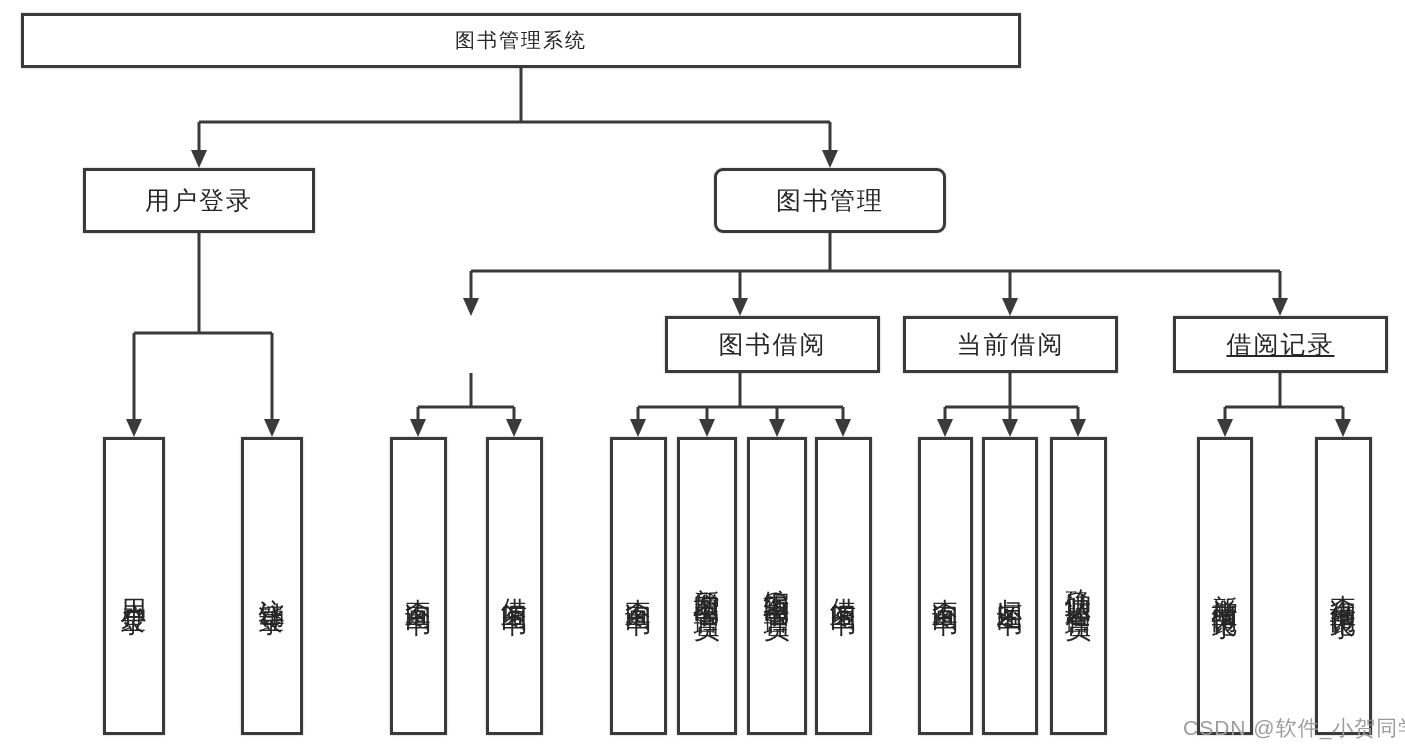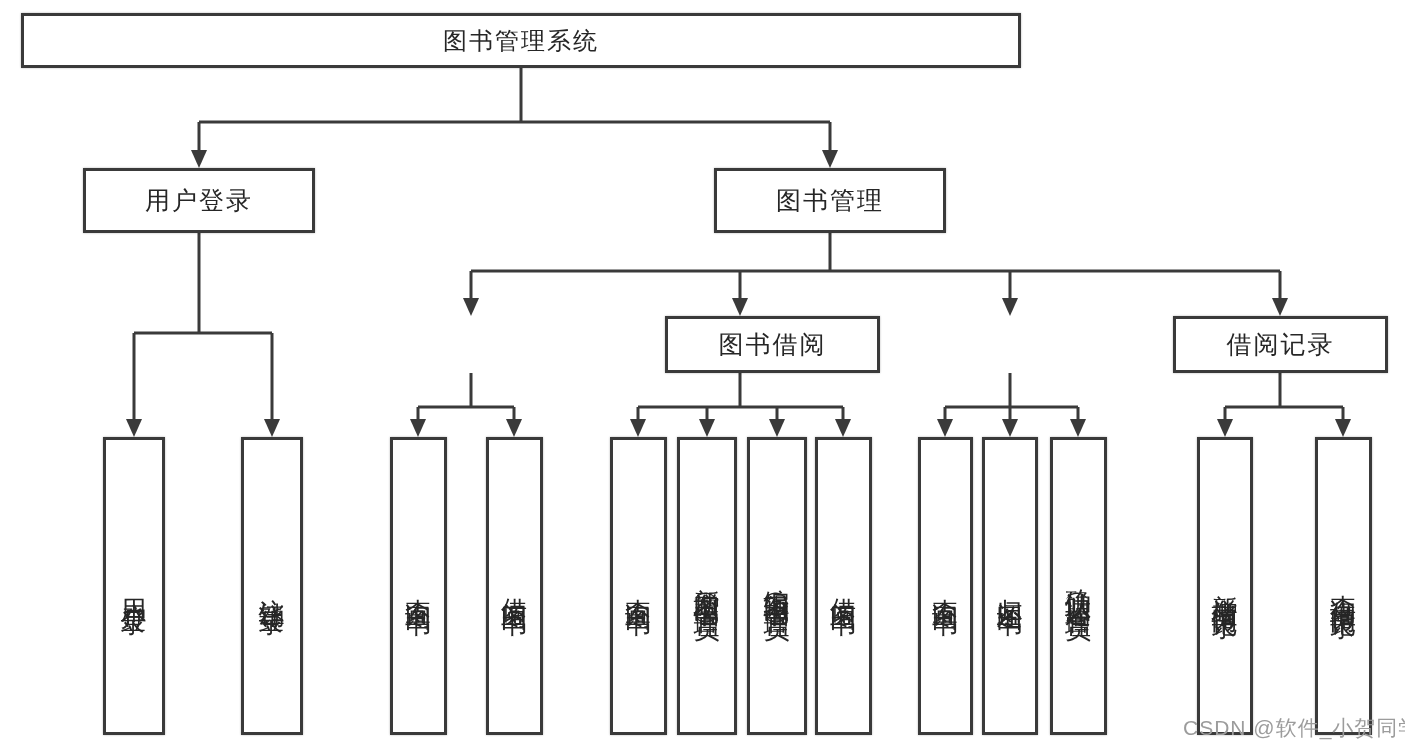--- a/index.html
+++ b/index.html
@@ -34,21 +34,21 @@
     justify-content: center;
     color: #262626;
     box-shadow: 0 0 2px rgba(0,0,0,0.28);
     z-index: 2;
   }
   .h-box {
     font-size: 25px;
     letter-spacing: 2px;
     white-space: nowrap;
   }
-  .root-box { font-size: 24px; }
+  .root-box { font-size: 20px; }
   .v-box {
     writing-mode: vertical-rl;
     text-orientation: mixed;
     font-size: 26px;
     letter-spacing: 4px;
     line-height: 1;
   }
   .watermark {
     position: absolute;
     left: 1183px;
@@ -99,24 +99,25 @@
     <polygon class="arrow" points="1070,419 1086,419 1078,437"></polygon>
 
     <path class="line" d="M1280,373 V407 M1225,407 H1343 M1225,407 V421 M1343,407 V421"></path>
     <polygon class="arrow" points="1217,419 1233,419 1225,437"></polygon>
     <polygon class="arrow" points="1335,419 1351,419 1343,437"></polygon>
   </svg>
 
   <div class="box h-box root-box" style="left:21px; top:13px; width:1000px; height:55px;">图书管理系统</div>
 
   <div class="box h-box" style="left:83px; top:168px; width:232px; height:65px;">用户登录</div>
-  <div class="box h-box" style="left:714px; top:168px; width:232px; height:65px;">图书管理</div>
+  <div class="box h-box" style="left:714px; top:168px; width:232px; height:65px;border-radius:9px;">图书管理</div>
 
   <div class="box h-box" style="left:665px; top:316px; width:215px; height:57px;">图书借阅</div>
-  <div class="box h-box" style="left:1173px; top:316px; width:215px; height:57px;">借阅记录</div>
+  <div class="box h-box" style="left:903px; top:316px; width:215px; height:57px;">当前借阅</div>
+  <div class="box h-box" style="left:1173px; top:316px; width:215px; height:57px;text-decoration:underline;">借阅记录</div>
 
   <div class="box v-box" style="left:103px; top:437px; width:62px; height:298px;">用户登录</div>
   <div class="box v-box" style="left:241px; top:437px; width:62px; height:298px;">注销登录</div>
 
   <div class="box v-box" style="left:390px; top:437px; width:57px; height:298px;">查询图书</div>
   <div class="box v-box" style="left:486px; top:437px; width:57px; height:298px;">借阅图书</div>
 
   <div class="box v-box" style="left:610px; top:437px; width:57px; height:298px;">查询图书</div>
   <div class="box v-box" style="left:677px; top:437px; width:60px; height:298px;">新增图书（管理员）</div>
   <div class="box v-box" style="left:747px; top:437px; width:60px; height:298px;">编辑图书（管理员）</div>

